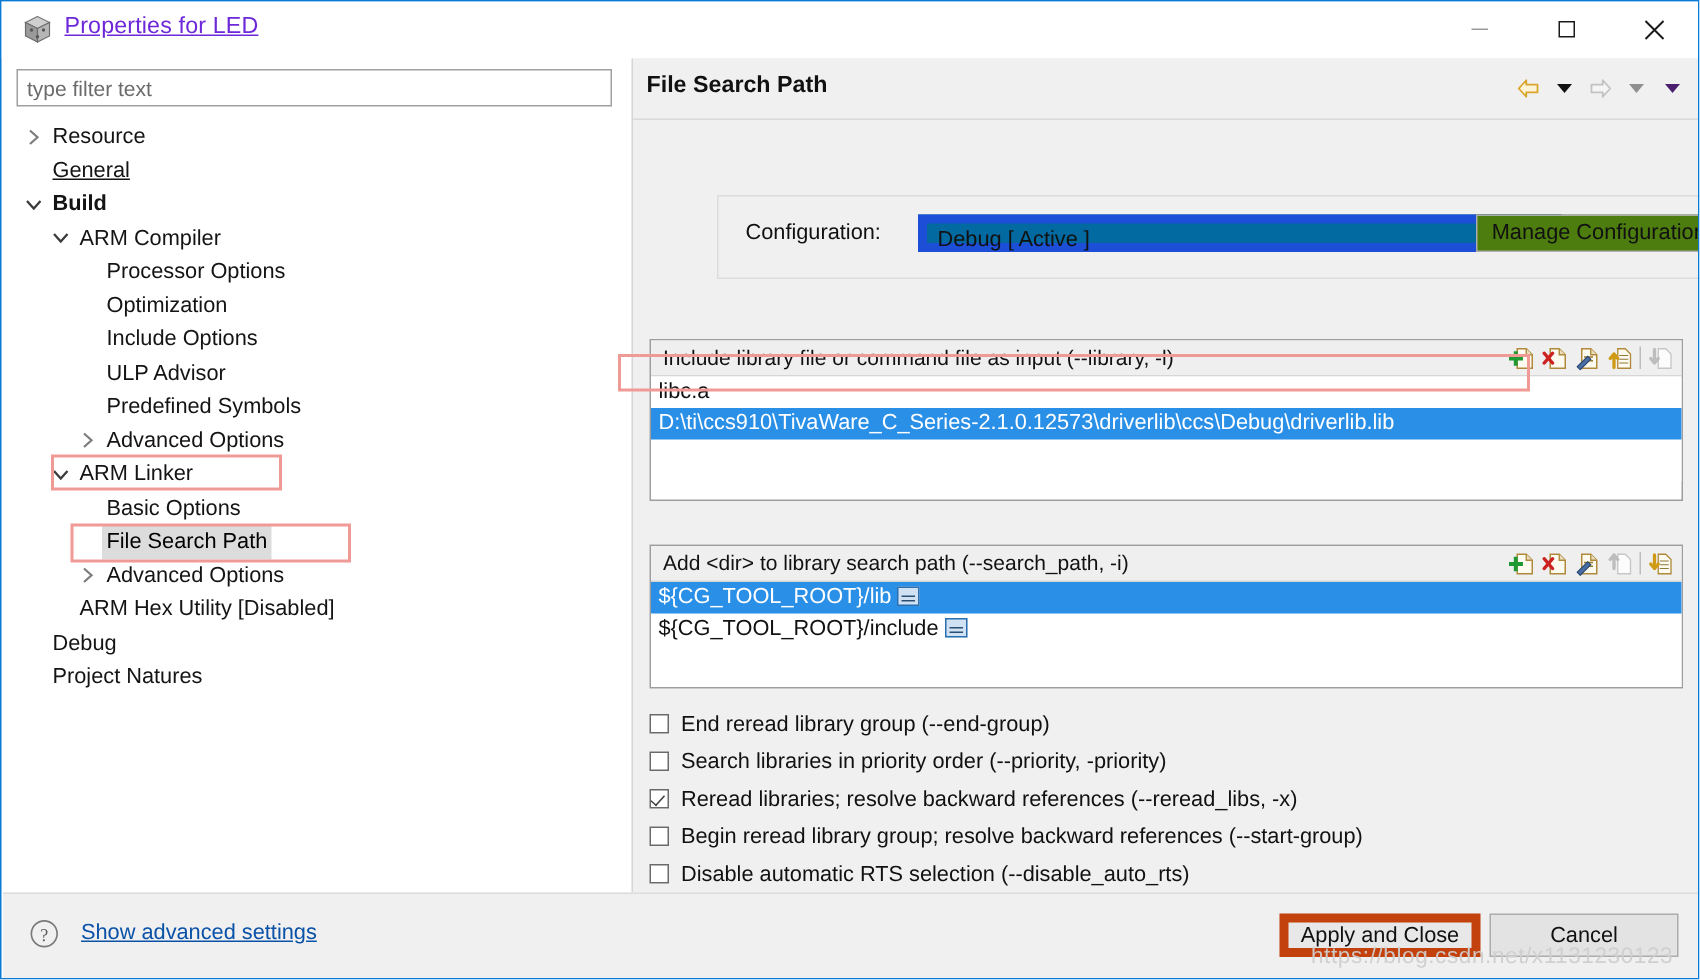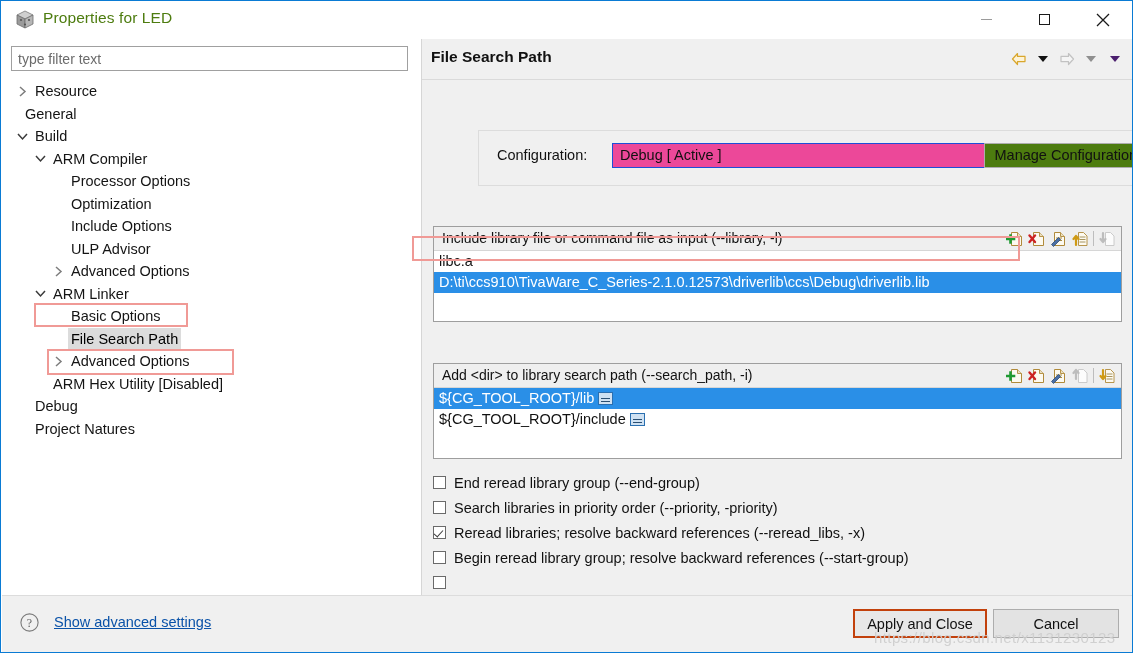--- a/index.html
+++ b/index.html
@@ -34,22 +34,23 @@
   }
   .title-icon {
     position: absolute;
     left: 13px; top: 8px;
     width: 22px; height: 22px;
   }
   .title-text {
     position: absolute;
     left: 42px; top: 8px;
     font-size: 15.5px;
-    color: #4d7c0f;
+    color: #6d28d9;
     letter-spacing: 0.1px;
+    text-decoration: underline;
   }
   .win-btn {
     position: absolute;
     top: 0;
     width: 46px; height: 37px;
     display: flex;
     align-items: center;
     justify-content: center;
   }
   .win-min { left: 962px; }
@@ -171,22 +172,22 @@
   .config-label {
     position: absolute;
     left: 18px; top: 16px;
     font-size: 14.5px;
     color: #111;
   }
   .config-combo {
     position: absolute;
     left: 133px; top: 12px;
     width: 429px; height: 25px;
-    border: 1px solid #1d4ed8;
-    background: #ec4899;
+    border: 6px solid #1d4ed8;
+    background: #0369a1;
     box-sizing: border-box;
   }
   .config-combo .val {
     position: absolute;
     left: 7px; top: 3px;
     font-size: 14.5px;
     color: #111;
   }
   .combo-arrow {
     position: absolute;
@@ -211,21 +212,21 @@
 
   
   .listbox {
     position: absolute;
     left: 11px;
     width: 689px;
     border: 1px solid #9e9e9e;
     background: #ffffff;
     box-sizing: border-box;
   }
-  .listbox.lb1 { top: 146px; height: 96px; }
+  .listbox.lb1 { top: 146px; height: 108px; }
   .listbox.lb2 { top: 283px; height: 96px; }
   .lb-header {
     position: relative;
     height: 24px;
     background: #efefef;
     border-bottom: 1px solid #d6d6d6;
     box-sizing: border-box;
   }
   .lb-header-text {
     position: absolute;
@@ -338,21 +339,21 @@
     background: #e3e3e3;
     border: 1px solid #adadad;
     box-sizing: border-box;
     text-align: center;
     padding: 0;
     white-space: nowrap;
   }
   .btn-apply {
     left: 851px;
     width: 134px;
-    border: 2px solid #c2410c;
+    border: 6px solid #c2410c;
     background: #e8e8e8;
   }
   .btn-cancel {
     left: 991px;
     width: 126px;
   }
 
   
   .annot {
     position: absolute;
@@ -409,35 +410,36 @@
   </div>
 
   <div class="left-panel">
     <input class="filter-input" type="text" placeholder="type filter text" style="">
     <div class="tree" id="tree">
         <div class="tree-item"><span class="twisty" style="left: 12px;">
             <svg width="9" height="11" viewBox="0 0 9 11">
               <polyline points="2,1 7,5.5 2,10" fill="none" stroke="#7d7d7d" stroke-width="1.5"></polyline>
             </svg>
           </span><span class="tree-label" style="margin-left: 30px;">Resource</span></div>
-        <div class="tree-item"><span class="twisty" style="left: 12px;"></span><span class="tree-label" style="margin-left: 20px;">General</span></div>
+        <div class="tree-item"><span class="twisty" style="left: 12px;"></span><span class="tree-label" style="margin-left: 30px; text-decoration: underline;">General</span></div>
         <div class="tree-item"><span class="twisty" style="left: 12px;">
             <svg width="11" height="9" viewBox="0 0 11 9">
               <polyline points="1,2 5.5,7 10,2" fill="none" stroke="#3a3a3a" stroke-width="1.5"></polyline>
             </svg>
-          </span><span class="tree-label" style="margin-left: 30px;">Build</span></div>
+          </span><span class="tree-label" style="margin-left: 30px; font-weight: bold;">Build</span></div>
         <div class="tree-item"><span class="twisty" style="left: 30px;">
             <svg width="11" height="9" viewBox="0 0 11 9">
               <polyline points="1,2 5.5,7 10,2" fill="none" stroke="#3a3a3a" stroke-width="1.5"></polyline>
             </svg>
           </span><span class="tree-label" style="margin-left: 48px;">ARM Compiler</span></div>
         <div class="tree-item"><span class="twisty" style="left: 48px;"></span><span class="tree-label" style="margin-left: 66px;">Processor Options</span></div>
         <div class="tree-item"><span class="twisty" style="left: 48px;"></span><span class="tree-label" style="margin-left: 66px;">Optimization</span></div>
         <div class="tree-item"><span class="twisty" style="left: 48px;"></span><span class="tree-label" style="margin-left: 66px;">Include Options</span></div>
         <div class="tree-item"><span class="twisty" style="left: 48px;"></span><span class="tree-label" style="margin-left: 66px;">ULP Advisor</span></div>
+        <div class="tree-item"><span class="twisty" style="left: 48px;"></span><span class="tree-label" style="margin-left: 66px;">Predefined Symbols</span></div>
         <div class="tree-item"><span class="twisty" style="left: 48px;">
             <svg width="9" height="11" viewBox="0 0 9 11">
               <polyline points="2,1 7,5.5 2,10" fill="none" stroke="#7d7d7d" stroke-width="1.5"></polyline>
             </svg>
           </span><span class="tree-label" style="margin-left: 66px;">Advanced Options</span></div>
         <div class="tree-item"><span class="twisty" style="left: 30px;">
             <svg width="11" height="9" viewBox="0 0 11 9">
               <polyline points="1,2 5.5,7 10,2" fill="none" stroke="#3a3a3a" stroke-width="1.5"></polyline>
             </svg>
           </span><span class="tree-label" style="margin-left: 48px; text-align: right;">ARM Linker</span></div>
@@ -612,20 +614,21 @@
           <div class="chk-row">
             <span class="chk-box checked"></span>
             <span class="chk-label">Reread libraries; resolve backward references (--reread_libs, -x)</span>
           </div>
           <div class="chk-row">
             <span class="chk-box"></span>
             <span class="chk-label">Begin reread library group; resolve backward references (--start-group)</span>
           </div>
           <div class="chk-row">
             <span class="chk-box"></span>
+            <span class="chk-label">Disable automatic RTS selection (--disable_auto_rts)</span>
           </div>
         </div>
 
     </div>
   </div>
 
   <div class="bottombar">
     <span class="help-ic">
       <svg width="19" height="19" viewBox="0 0 19 19">
         <circle cx="9.5" cy="9.5" r="8.6" fill="none" stroke="#7a7a7a" stroke-width="1.1"></circle>

